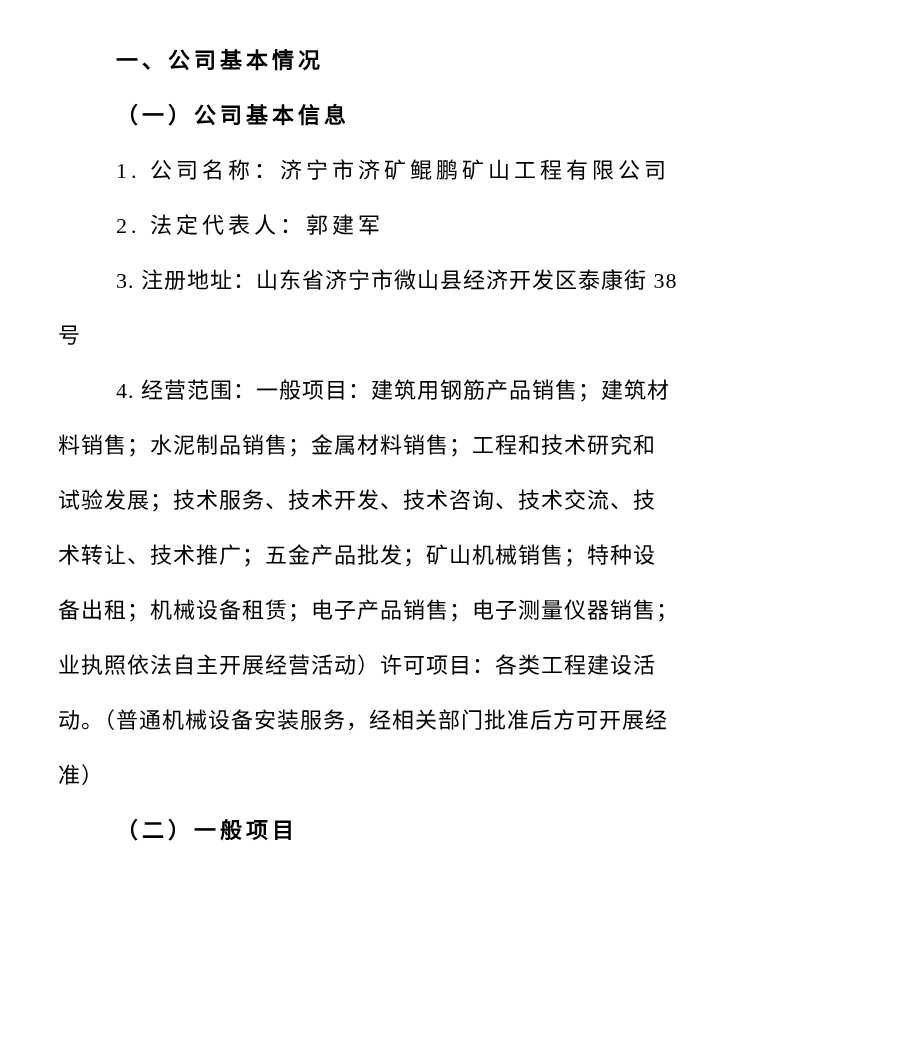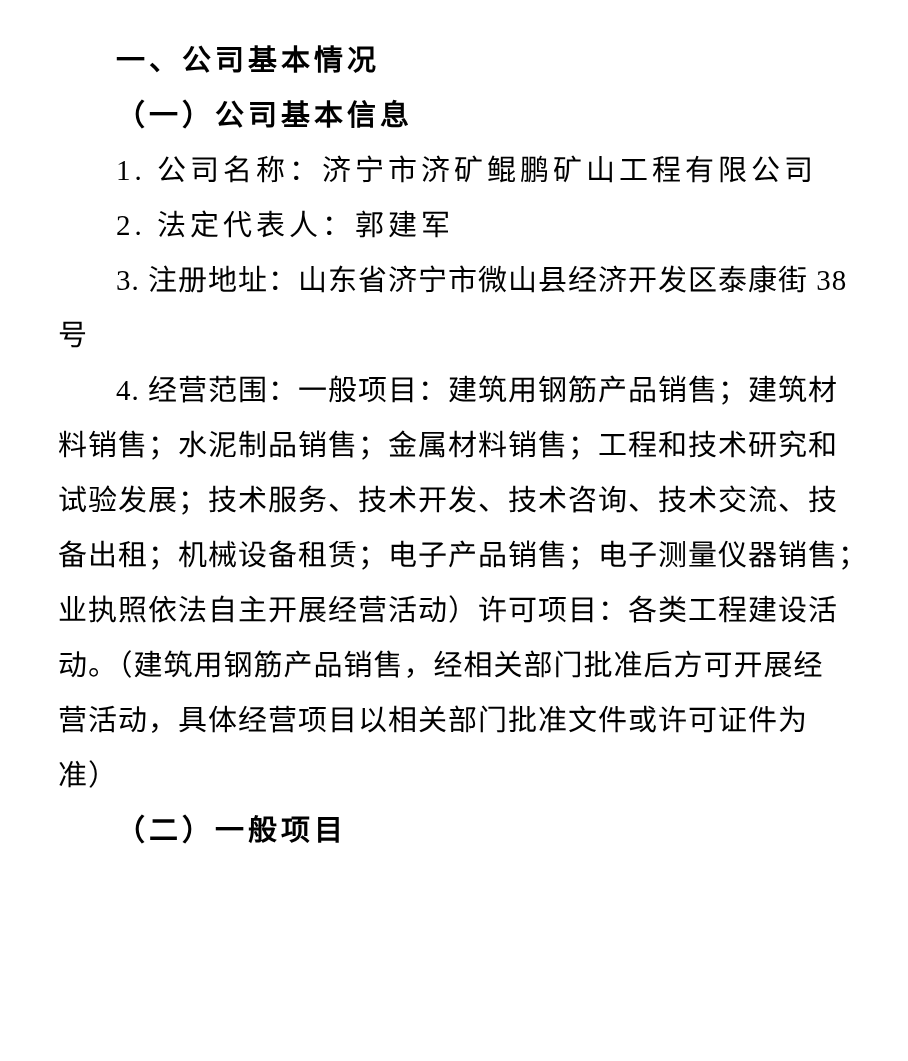--- a/index.html
+++ b/index.html
@@ -14,21 +14,21 @@
     height: 1061px;
     background: #ffffff;
     color: #000000;
     padding: 33px 40px 0 58px;
     overflow: hidden;
     font-family: "Liberation Serif", serif;
   }
   .line {
     height: 55px;
     line-height: 55px;
-    font-size: 29px;
+    font-size: 22px;
     letter-spacing: 1px;
     white-space: nowrap;
     color: #000000;
   }
   .heading {
     font-weight: 700;
     letter-spacing: 4px;
   }
   .wide {
     letter-spacing: 4px;
@@ -43,19 +43,19 @@
 <div class="page">
   <div class="line heading indent">一、公司基本情况</div>
   <div class="line heading indent">（一）公司基本信息</div>
   <div class="line wide indent">1. 公司名称：济宁市济矿鲲鹏矿山工程有限公司</div>
   <div class="line wide indent">2. 法定代表人：郭建军</div>
   <div class="line indent">3. 注册地址：山东省济宁市微山县经济开发区泰康街 38</div>
   <div class="line">号</div>
   <div class="line indent">4. 经营范围：一般项目：建筑用钢筋产品销售；建筑材</div>
   <div class="line">料销售；水泥制品销售；金属材料销售；工程和技术研究和</div>
   <div class="line">试验发展；技术服务、技术开发、技术咨询、技术交流、技</div>
+  <div class="line">术转让、技术推广；五金产品批发；矿山机械销售；特种设</div>
   <div class="line">备出租；机械设备租赁；电子产品销售；电子测量仪器销售；</div>
   <div class="line">业执照依法自主开展经营活动）许可项目：各类工程建设活</div>
-  <div class="line">动。（建筑用钢筋产品销售，经相关部门批准后方可开展经</div>
-  <div class="line">营活动，具体经营项目以相关部门批准文件或许可证件为</div>
+  <div class="line">动。（普通机械设备安装服务，经相关部门批准后方可开展经</div>
   <div class="line">准）</div>
   <div class="line heading indent">（二）一般项目</div>
 </div>
 
 </body></html>

